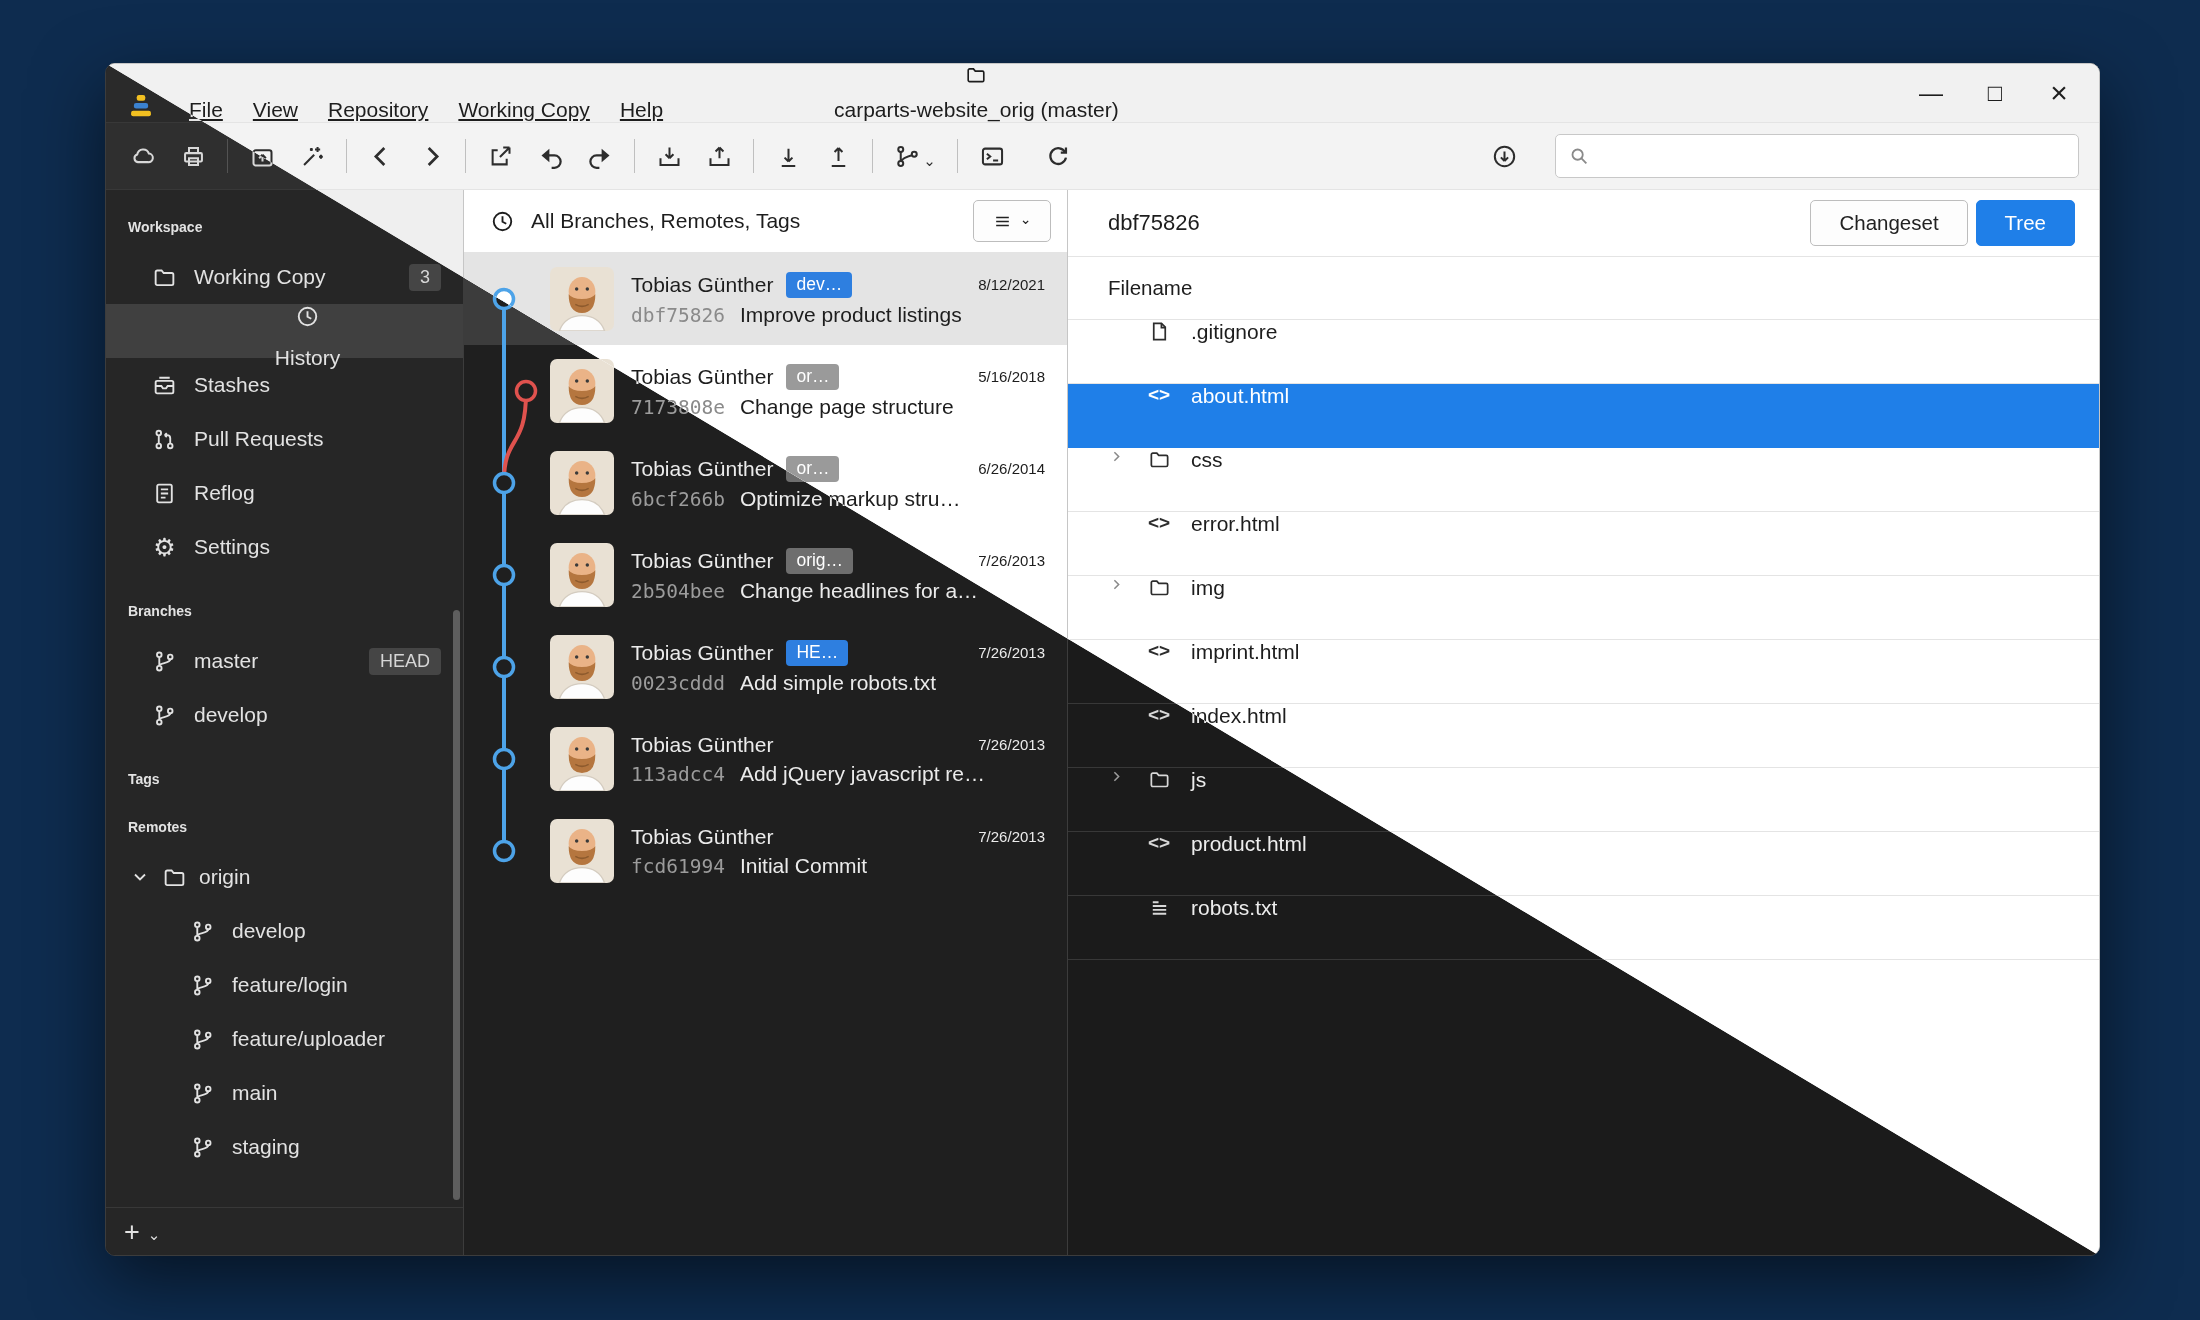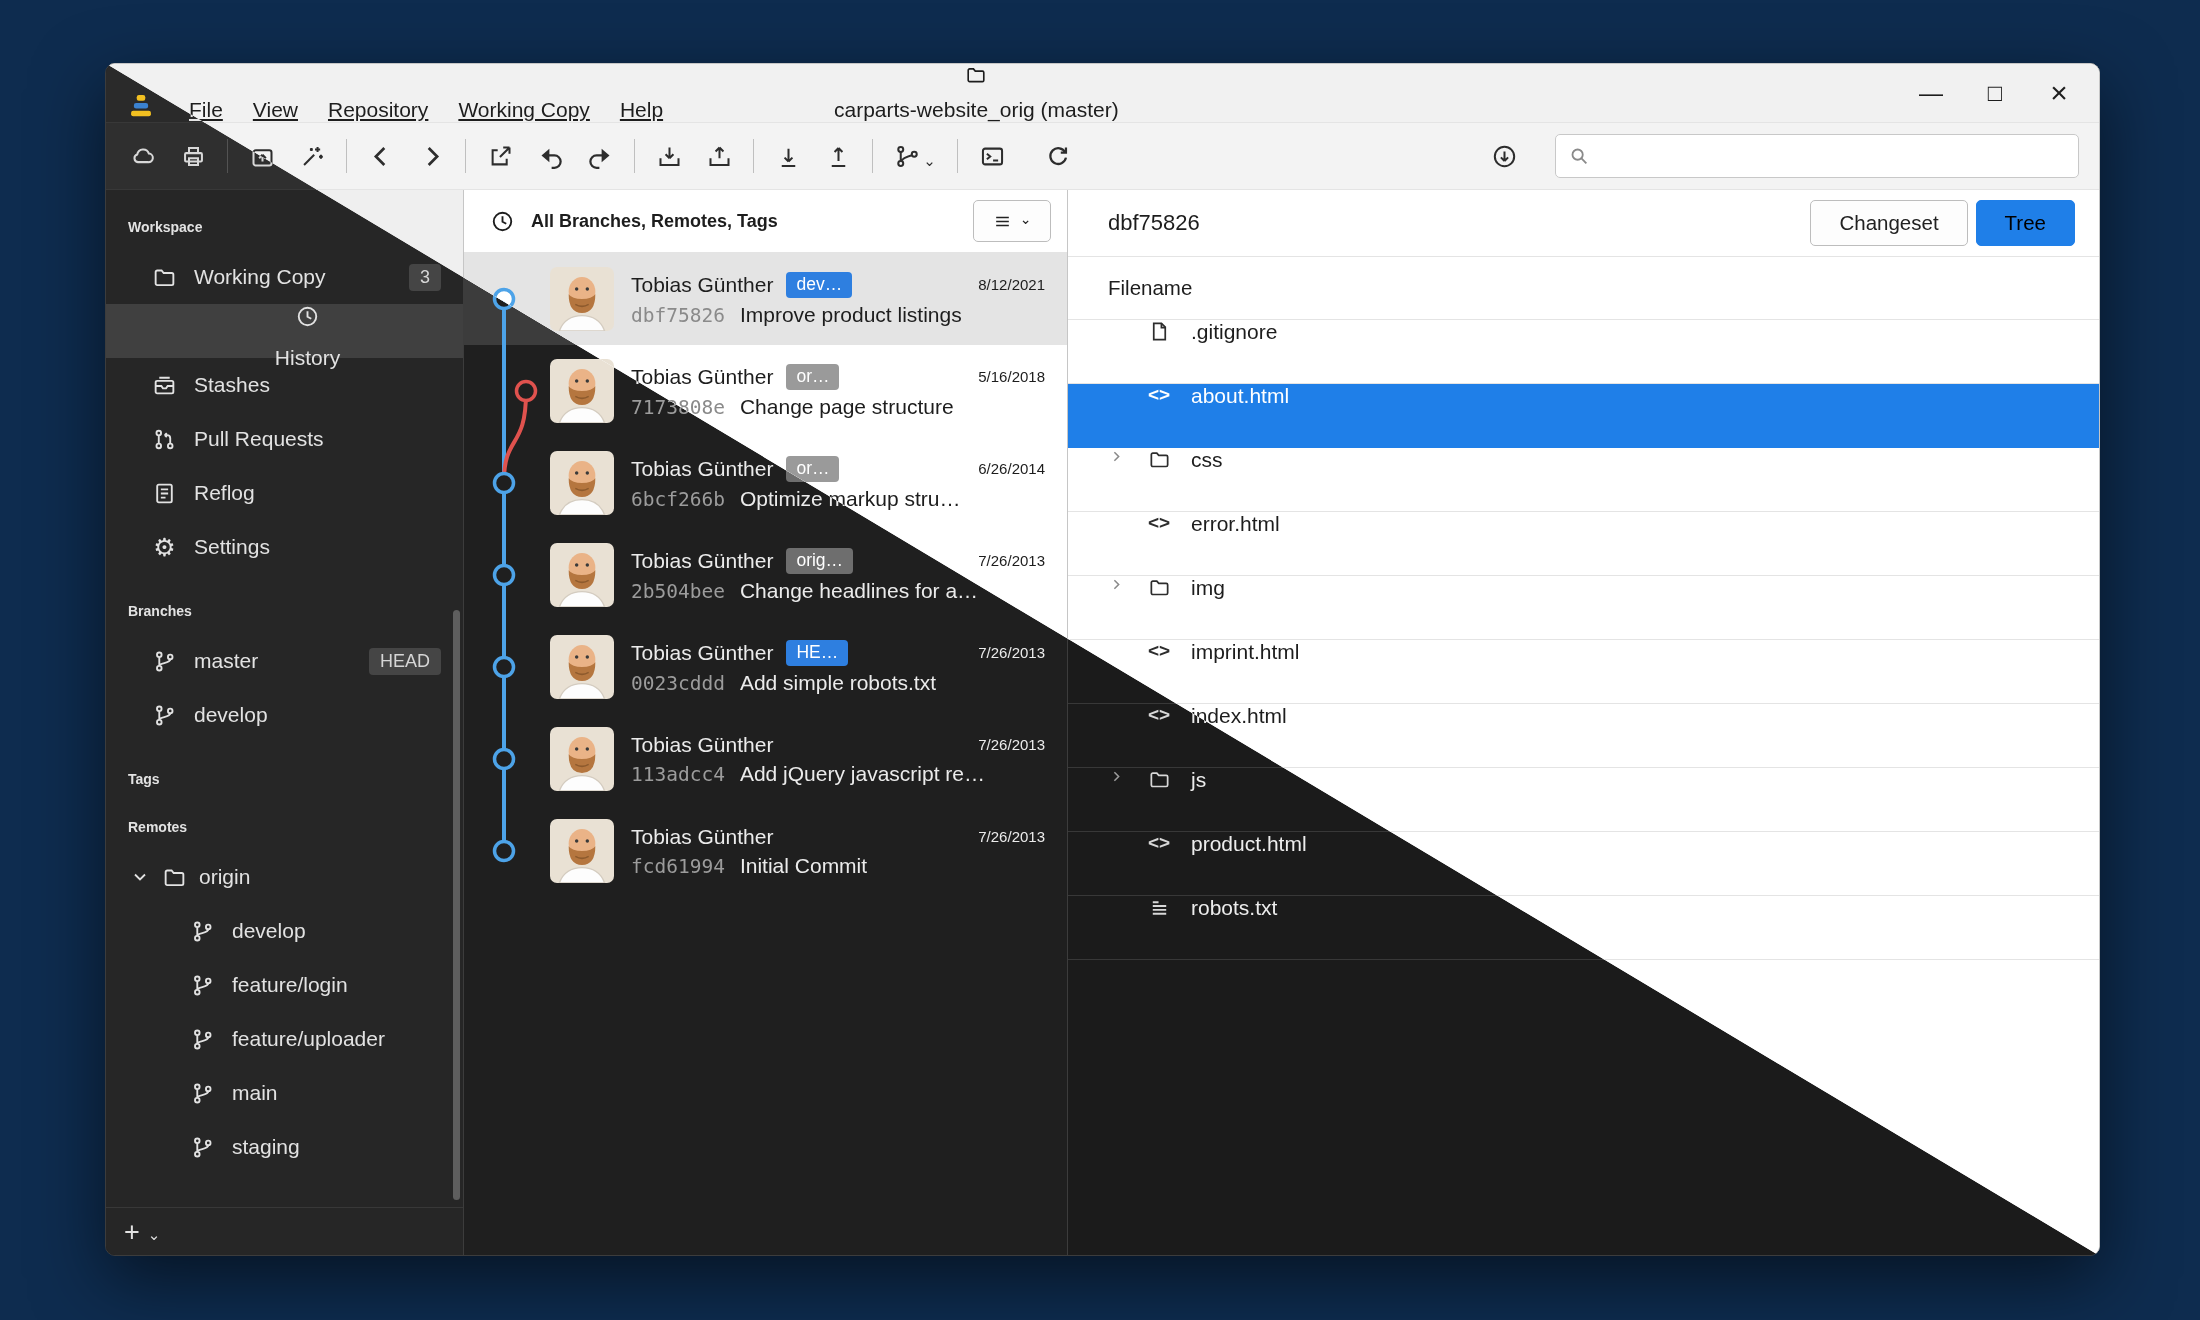--- a/index.html
+++ b/index.html
@@ -122,21 +122,21 @@
   .side-footer .plus { font-size:27px; line-height:1; }
   .side-footer .dd { font-size:15px; margin-top:6px; }
 
   
   .history-col {
     width:604px; flex:0 0 auto; background:var(--list-bg); color:var(--list-fg);
     border-right:1px solid var(--border-col); box-sizing:border-box; position:relative;
   }
   .h-header { height:62px; display:flex; align-items:center; padding:0 16px 0 26px; gap:16px; border-bottom:1px solid var(--sep); }
   .h-header .clock { width:25px; height:25px; color:var(--list-fg); flex:0 0 auto; }
-  .h-filter { font-size:18px;font-weight:bold; }
+  .h-filter { font-size:21px; }
   .h-menu-btn {
     margin-left:auto; width:76px; height:40px; border:1px solid var(--btn-border); background:var(--btn-bg);
     color:var(--btn-fg); border-radius:5px; display:flex; align-items:center; justify-content:center; gap:8px;
   }
   .h-menu-btn svg { width:19px; height:19px; }
   .h-menu-btn .dd { font-size:14px; margin-top:-4px; }
   .rows { position:relative; }
   .graph { position:absolute; left:0; top:0; }
   .node { fill:var(--graph-fill); stroke:#4da3e8; stroke-width:3.5px; }
   .node.red { stroke:#e0524e; }
@@ -156,21 +156,21 @@
   
   .detail-col { flex:1; background:var(--panel-bg); color:var(--panel-fg); box-sizing:border-box; }
   .d-header { height:66px; display:flex; align-items:center; padding:0 24px 0 40px; }
   .d-title { font-size:22px; }
   .seg { margin-left:auto; display:flex; gap:8px; }
   .seg-btn {
     height:44px; padding:0 28px; display:flex; align-items:center; justify-content:center;
     border:1px solid var(--btn-border); background:var(--btn-bg); color:var(--btn-fg);
     border-radius:5px; font-size:20.5px;
   }
-  .seg-btn.active { background:#1f7fe8; border-color:#1f7fe8; color:#000000; }
+  .seg-btn.active { background:#1f7fe8; border-color:#1f7fe8; color:#ffffff; }
   .f-colheader { height:62px; display:flex; align-items:center; padding-left:40px; font-size:20.5px; border-top:1px solid var(--sep); border-bottom:1px solid var(--sep); }
   .frow { height:64px; display:flex; align-items:flex-start; padding-left:40px; border-bottom:1px solid var(--sep); font-size:21px; box-sizing:border-box; }
   .frow .chevcell { width:36px; display:flex; align-items:center; }
   .frow .chevcell svg { width:17px; height:17px; color:var(--muted); }
   .frow .ficon { width:30px; margin-right:17px; display:flex; align-items:center; justify-content:center; color:var(--icon); }
   .frow .ficon svg { width:23px; height:23px; }
   .codeicon { font-weight:700; font-size:19px; letter-spacing:0px; color:var(--icon); }
   .frow.selected { background:#1f7fe8; color:#fff; border-color:#1f7fe8; }
   .frow.selected .ficon, .frow.selected .codeicon { color:#fff; }
 

